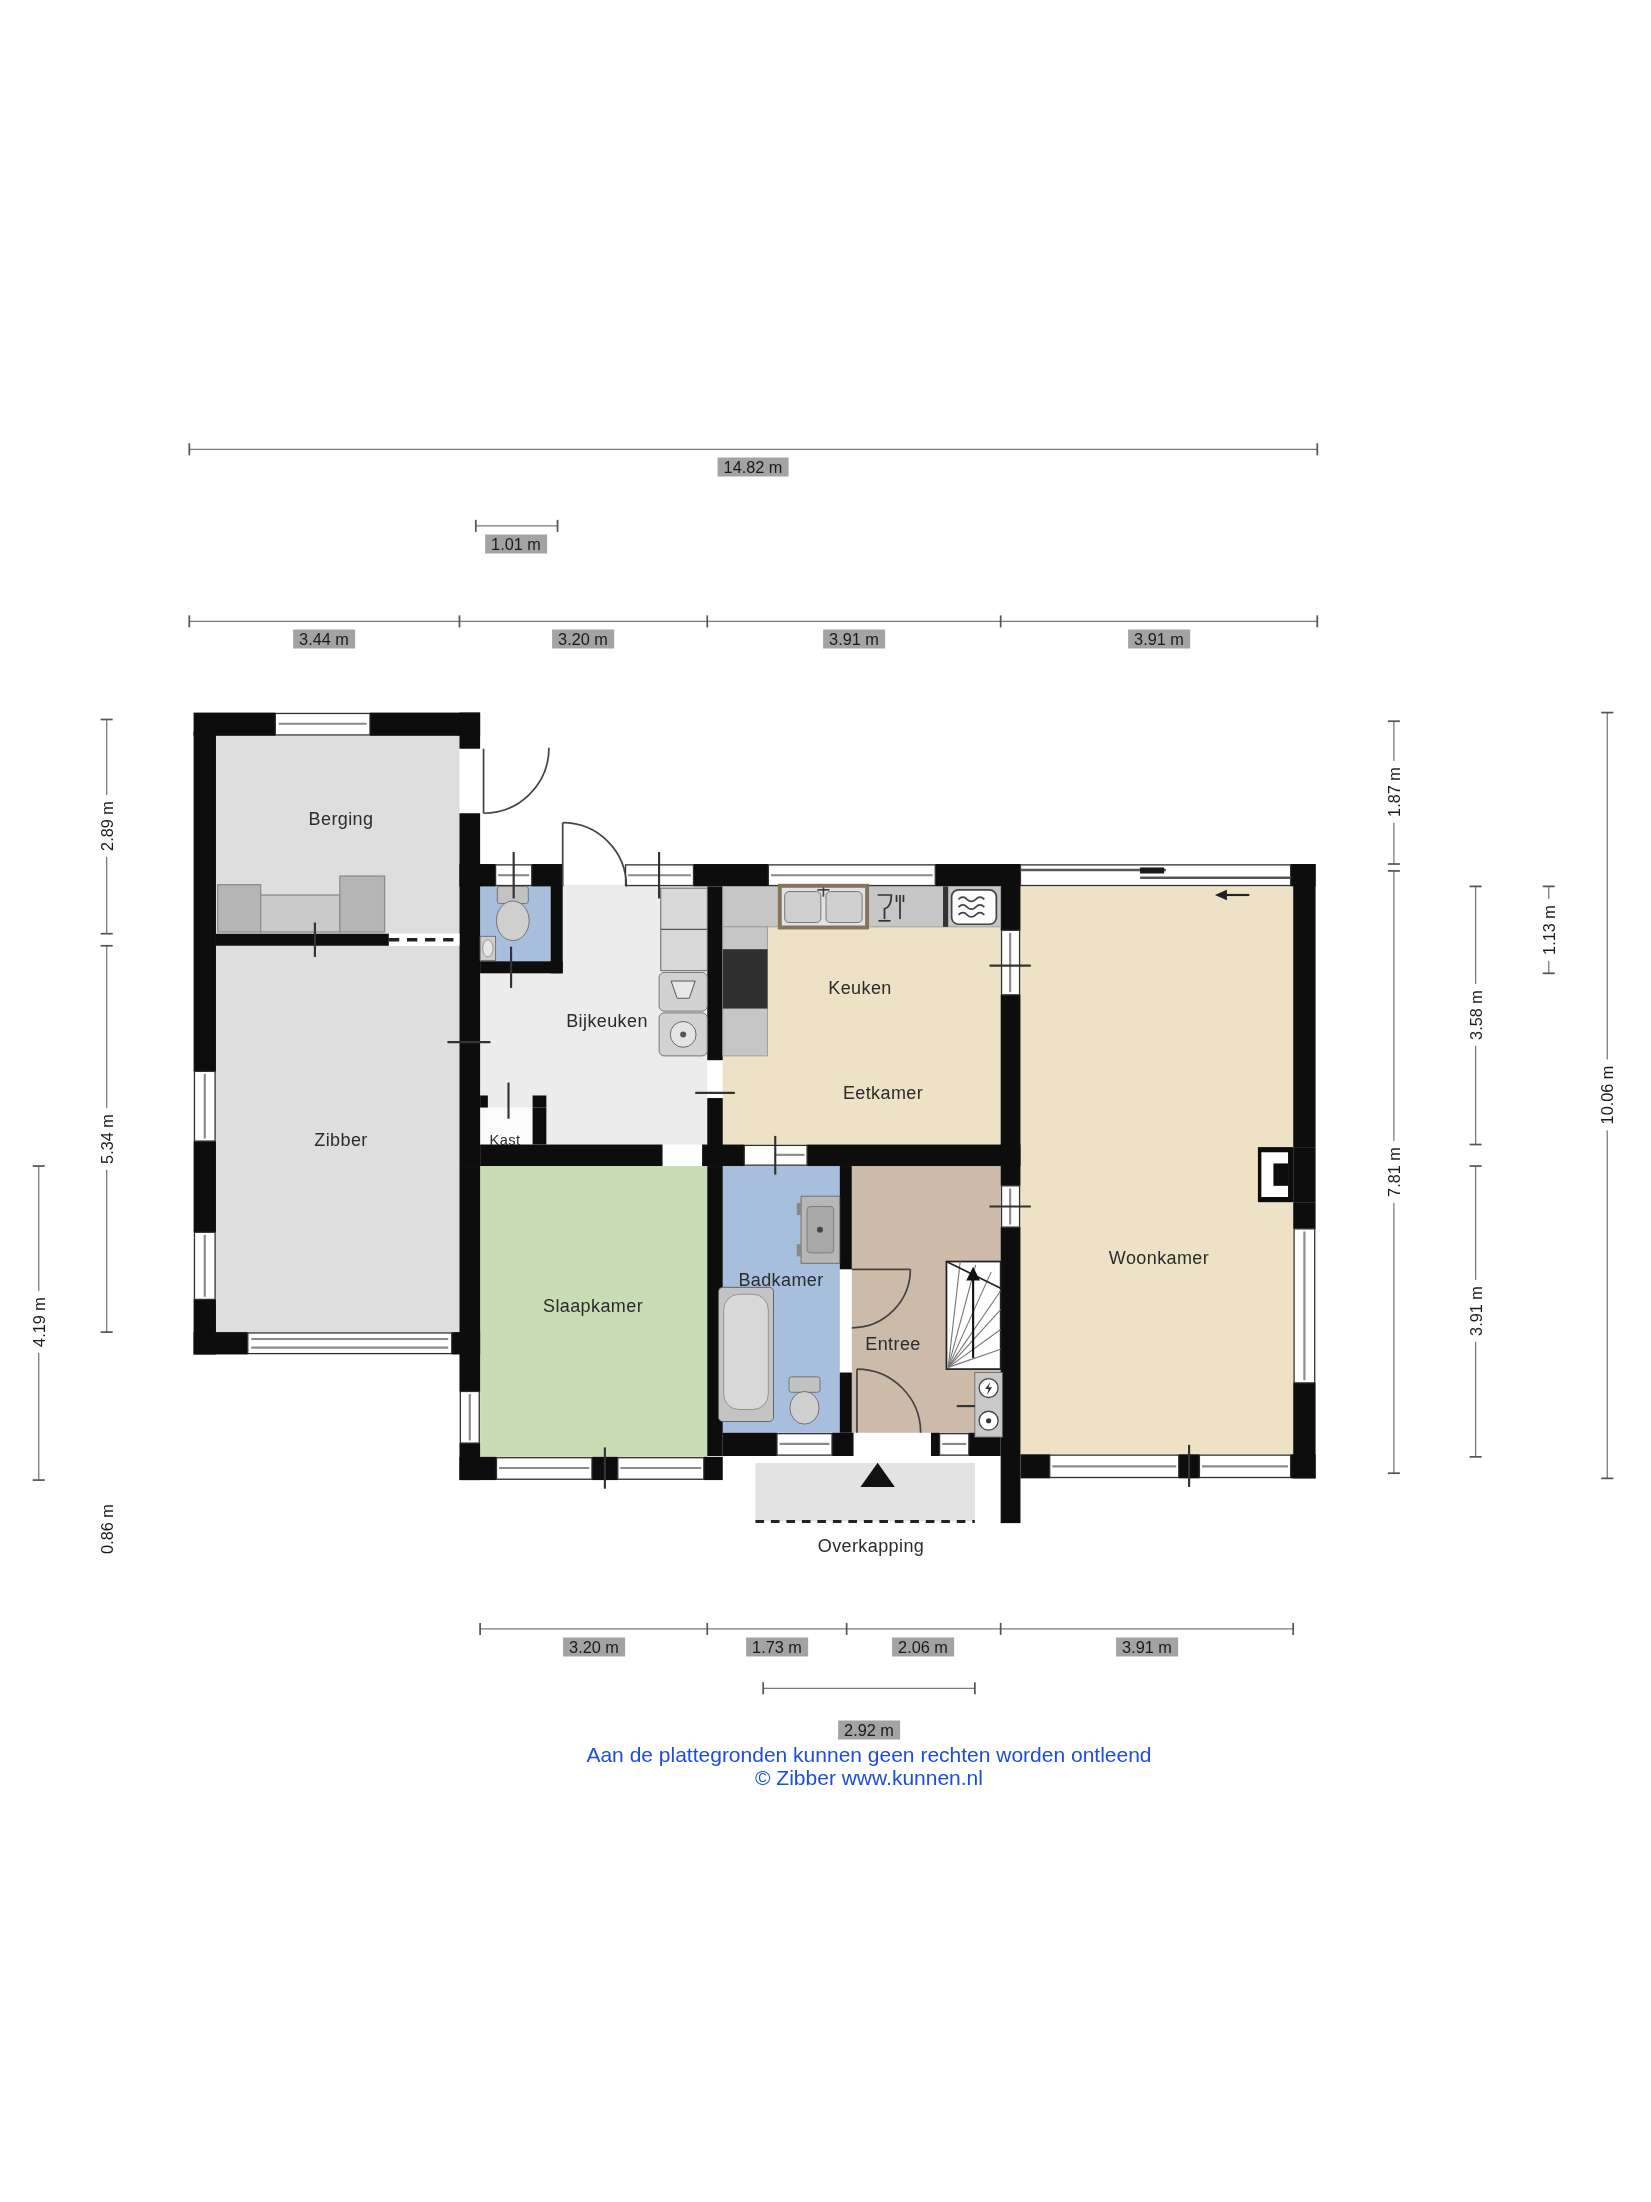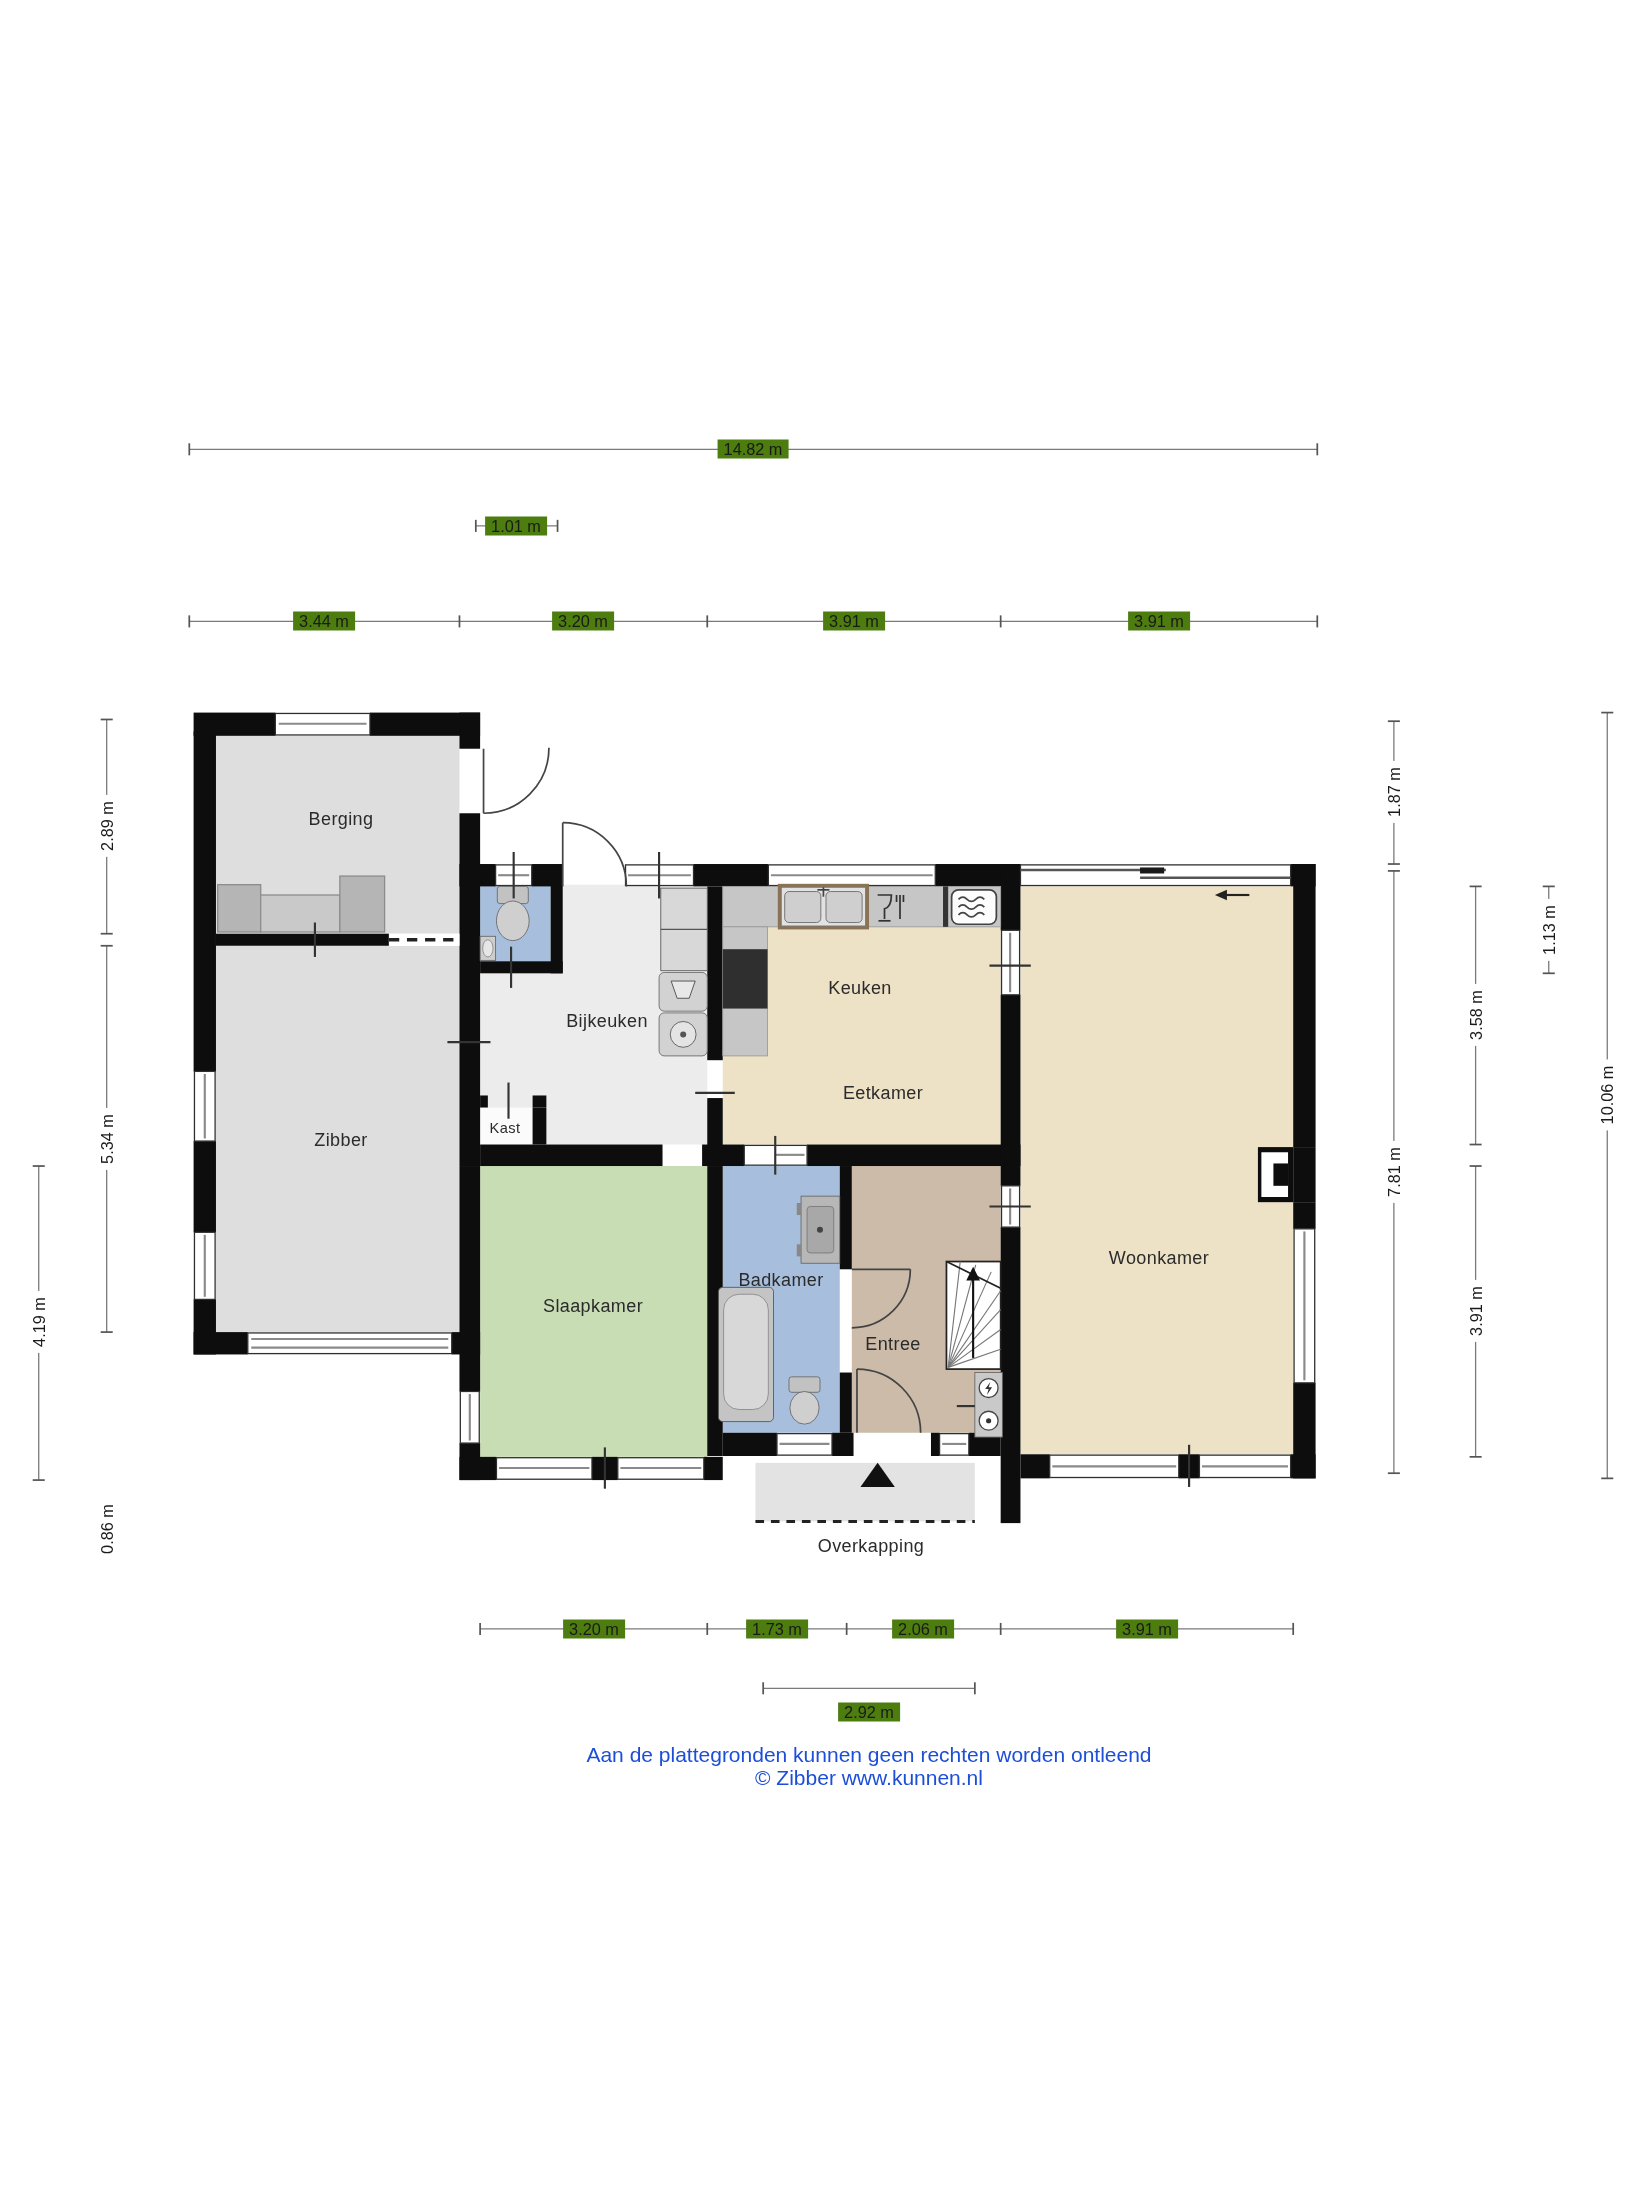--- a/index.html
+++ b/index.html
@@ -1,23 +1,23 @@
 <!DOCTYPE html>
 <html style="font-size:13.8px"><head>
 <meta charset="utf-8">
 <style>
   html,body{margin:0;padding:0;background:#ffffff;}
   #page{position:relative;width:1652px;height:2203px;background:#fff;overflow:hidden;
         font-family:"Liberation Sans", sans-serif;}
   #plan-svg{position:absolute;left:0;top:0;}
   .lbl{position:absolute;transform:translate(-50%,-50%);font-size:18px;color:#2b2b2b;
        white-space:nowrap;letter-spacing:0.4px;text-align:right;}
-  .lbl.small{font-size:14.6px;}
+  .lbl.small{font-size:14.6px;margin-top:12px;}
   .dim{position:absolute;transform:translate(-50%,-50%);font-size:16.3px;color:#1a1a1a;
-       background:#4d7c0f;padding:0 6px;white-space:nowrap;}
+       background:#a3a3a3;padding:0 6px;white-space:nowrap;margin-top:18px;}
   .dimv{position:absolute;transform:translate(-50%,-50%) rotate(-90deg);font-size:16.3px;color:#1a1a1a;
        background:#fff;padding:0 6px;white-space:nowrap;}
   .foot{position:absolute;transform:translate(-50%,-50%);font-size:21px;color:#1d4ed8;white-space:nowrap;}
 </style>
 </head>
 <body>
 
 <div id="page">
 
 <svg id="plan-svg" width="1652" height="2203" viewBox="0 0 1920 2560">

